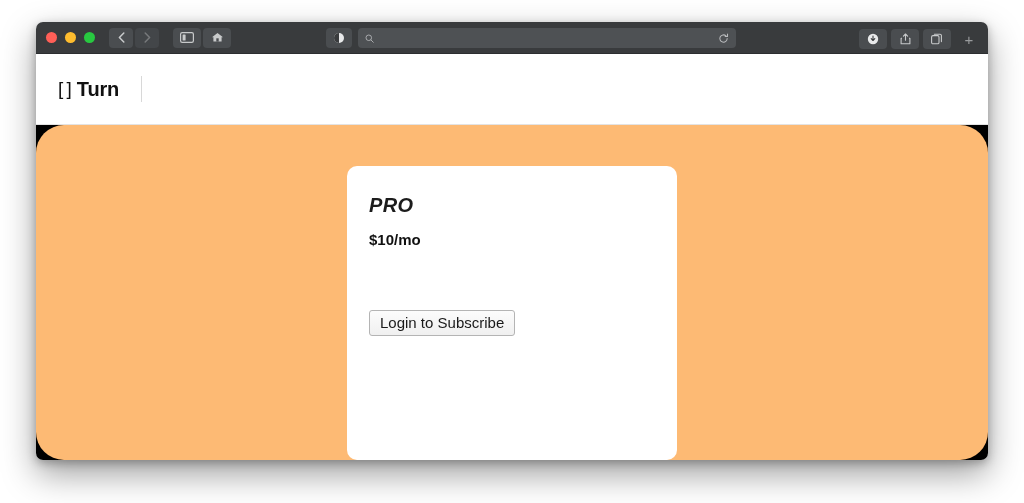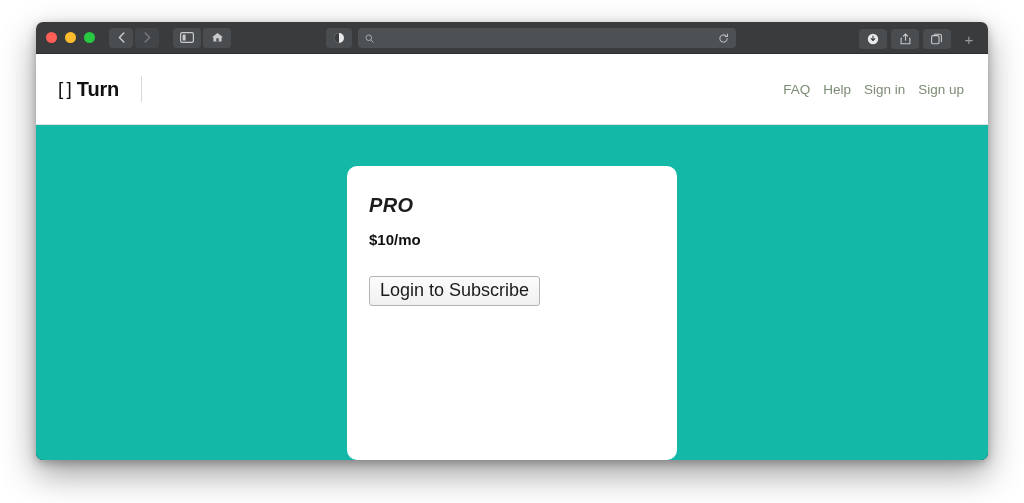--- a/index.html
+++ b/index.html
@@ -182,24 +182,25 @@
   }
   .nav a {
     font-size: 13.5px;
     color: #7c8c74;
     text-decoration: none;
     white-space: nowrap;
   }
 
   .hero {
     height: calc(100% - 71px);
-    background: #14b8a6;
+    background: #fdba74;
     display: flex;
     justify-content: center;
     padding-top: 41px;
+    border-radius: 28px;
   }
 
   .card {
     width: 330px;
     background: #ffffff;
     border-radius: 10px;
     padding: 28px 26px 24px 22px;
   }
 
   .card-title {
@@ -225,27 +226,28 @@
 
   .price {
     font-size: 15px;
     font-weight: bold;
     color: #111111;
     margin-bottom: 28px;
   }
 
   .subscribe-btn {
     font-family: "Liberation Sans", sans-serif;
-    font-size: 18px;
+    font-size: 15px;
     color: #1a1a1a;
     background: linear-gradient(#fcfcfc, #f0f0f0);
     border: 1px solid #b4b4b4;
     border-radius: 3px;
     padding: 3px 10px 4px 10px;
     cursor: pointer;
+    margin-top: 34px;
   }
 </style>
 </head>
 <body>
 
 <div class="browser-window">
 
   <div class="toolbar">
 
     <div class="traffic-lights">
@@ -328,26 +330,20 @@
 
   <div class="page">
 
     <div class="site-header">
       <div class="brand">
         <span class="brand-brackets">[ ]</span>
         <span>Turn</span>
         <span class="brand-divider"></span>
       </div>
 
-      <div class="nav">
-        <a href="#">FAQ</a>
-        <a href="#">Help</a>
-        <a href="#">Sign in</a>
-        <a href="#">Sign up</a>
-      </div>
     </div>
 
     <div class="hero">
       <div class="card">
 
         <div class="card-title">PRO</div>
 
 
         <div class="price">$10/mo</div>
 

